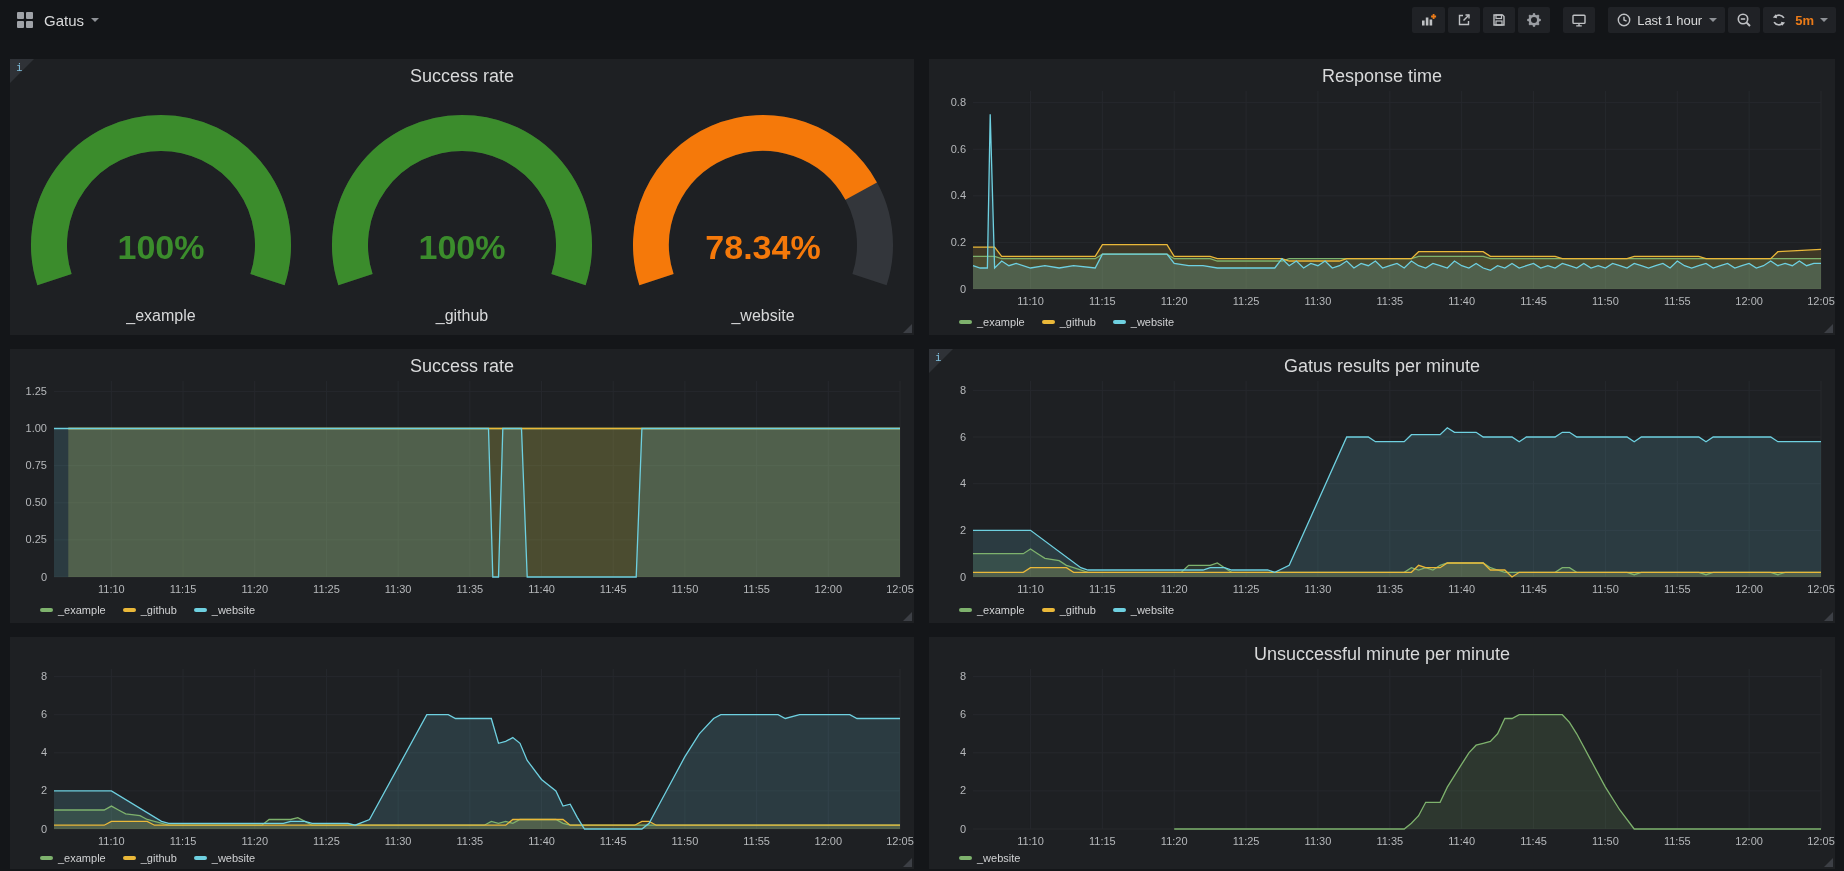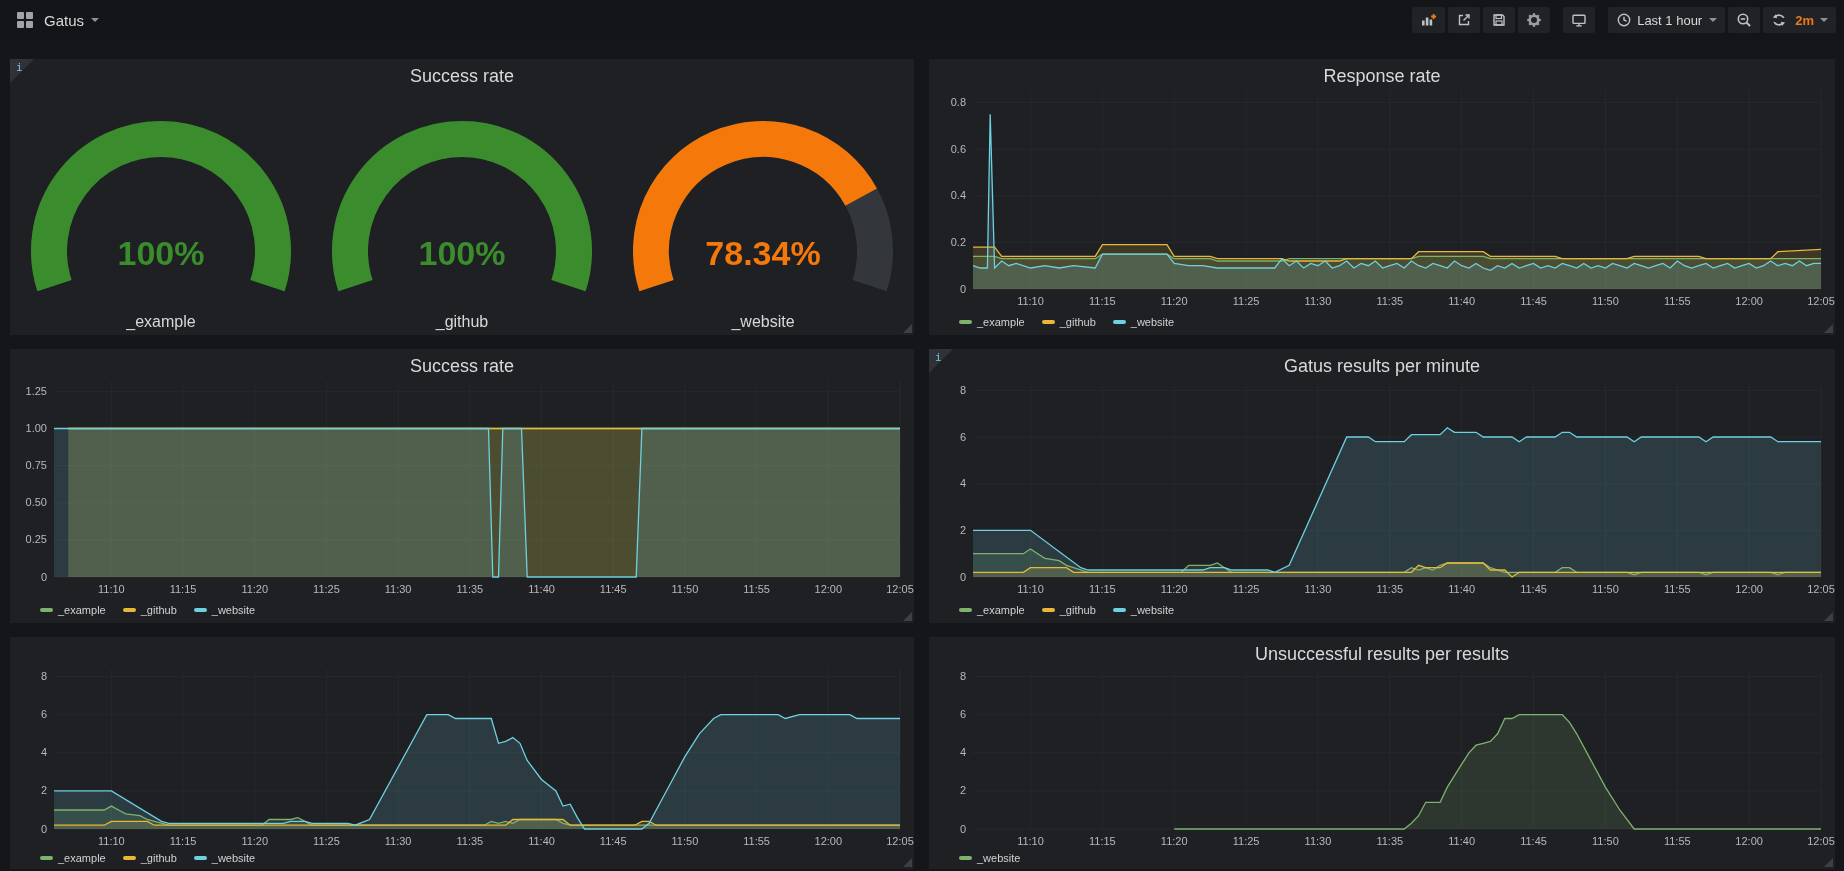--- a/index.html
+++ b/index.html
@@ -29,21 +29,21 @@
   .legend-item{display:flex;align-items:center;gap:5px;cursor:pointer;}
   .legend-swatch{width:13px;height:4px;border-radius:2px;}
   .legend-label{font-size:11px;color:#d0d1d3;}
   .info-corner{position:absolute;top:0;left:0;width:0;height:0;border-style:solid;
     border-width:24px 24px 0 0;border-color:#2f3237 transparent transparent transparent;z-index:4;cursor:pointer;}
   .info-glyph{position:absolute;top:2px;left:6px;font-family:"DejaVu Sans Mono",monospace;
     font-size:11px;color:#7fc0df;z-index:5;pointer-events:none;}
   .resize-corner{position:absolute;right:2px;bottom:2px;width:0;height:0;border-style:solid;
     border-width:0 0 9px 9px;border-color:transparent transparent #3c3f45 transparent;z-index:4;cursor:nwse-resize;}
   .gauges{position:absolute;top:18px;left:0;right:0;bottom:0;display:flex;
-    justify-content:space-around;align-items:flex-end;}
+    justify-content:space-around;align-items:center;}
 </style>
 </head>
 <body>
 
 <div class="navbar">
   <div class="apps-icon">
     <div></div>
       <div></div>
       <div></div>
       <div></div>
@@ -112,21 +112,21 @@
         <path d="M4.8 7 H9.2" stroke="#bfc1c4" stroke-width="1.6" fill="none"></path>
       </svg>
     </div>
     <div class="nav-btn">
       <svg width="16" height="16" viewBox="0 0 16 16">
         <path d="M12.9 5.9 A5.6 5.6 0 0 0 4.1 4.9" stroke="#bfc1c4" stroke-width="1.7" fill="none"></path>
         <polygon points="1.9,5.6 6.1,6.2 4.8,2.3" fill="#bfc1c4"></polygon>
         <path d="M3.1 10.1 A5.6 5.6 0 0 0 11.9 11.1" stroke="#bfc1c4" stroke-width="1.7" fill="none"></path>
         <polygon points="14.1,10.4 9.9,9.8 11.2,13.7" fill="#bfc1c4"></polygon>
       </svg>
-      <span class="refresh-label">2m</span>
+      <span class="refresh-label">5m</span>
       <span class="caret"></span>
     </div>
   </div>
 </div>
 
 <div class="panel" style="left:10px;top:59px;width:904px;height:276px;">
   <div class="info-corner"></div>
   <div class="info-glyph">i</div>
   <div class="panel-title">Success rate</div>
   <div class="gauges">
@@ -146,21 +146,21 @@
         <path d="M 43.48 196.61 A 112 112 0 1 1 256.52 196.61" stroke="#33363B" stroke-width="36" fill="none"></path>
         <path d="M 43.48 196.61 A 112 112 0 0 1 248.16 108.07" stroke="#F5790A" stroke-width="36" fill="none"></path>
         <text x="150" y="176" text-anchor="middle" font-size="34" font-weight="700" fill="#F5790A" font-family="&quot;Liberation Sans&quot;,sans-serif">78.34%</text>
         <text x="150" y="238" text-anchor="middle" font-size="16" fill="#d8d9da" font-family="&quot;Liberation Sans&quot;,sans-serif">_website</text>
       </svg>
     </div>
   <div class="resize-corner"></div>
 </div>
 
 <div class="panel" style="left:929px;top:59px;width:906px;height:276px;">
-  <div class="panel-title">Response rate</div>
+  <div class="panel-title">Response time</div>
   <svg class="chart" viewBox="0 0 906 276">
       <line x1="101.49152542372882" x2="101.49152542372882" y1="32" y2="230" stroke="#26282d" stroke-width="1"></line>
       <line x1="173.35593220338984" x2="173.35593220338984" y1="32" y2="230" stroke="#26282d" stroke-width="1"></line>
       <line x1="245.22033898305085" x2="245.22033898305085" y1="32" y2="230" stroke="#26282d" stroke-width="1"></line>
       <line x1="317.08474576271186" x2="317.08474576271186" y1="32" y2="230" stroke="#26282d" stroke-width="1"></line>
       <line x1="388.94915254237293" x2="388.94915254237293" y1="32" y2="230" stroke="#26282d" stroke-width="1"></line>
       <line x1="460.81355932203394" x2="460.81355932203394" y1="32" y2="230" stroke="#26282d" stroke-width="1"></line>
       <line x1="532.6779661016949" x2="532.6779661016949" y1="32" y2="230" stroke="#26282d" stroke-width="1"></line>
       <line x1="604.542372881356" x2="604.542372881356" y1="32" y2="230" stroke="#26282d" stroke-width="1"></line>
       <line x1="676.4067796610169" x2="676.4067796610169" y1="32" y2="230" stroke="#26282d" stroke-width="1"></line>
@@ -393,21 +393,21 @@
       </div>
       <div class="legend-item">
         <span class="legend-swatch" style="background: rgb(110, 208, 224);"></span>
         <span class="legend-label">_website</span>
       </div>
     </div>
   <div class="resize-corner"></div>
 </div>
 
 <div class="panel" style="left:929px;top:637px;width:906px;height:232px;">
-  <div class="panel-title">Unsuccessful results per results</div>
+  <div class="panel-title">Unsuccessful minute per minute</div>
   <svg class="chart" viewBox="0 0 906 232">
       <line x1="101.49152542372882" x2="101.49152542372882" y1="32" y2="192" stroke="#26282d" stroke-width="1"></line>
       <line x1="173.35593220338984" x2="173.35593220338984" y1="32" y2="192" stroke="#26282d" stroke-width="1"></line>
       <line x1="245.22033898305085" x2="245.22033898305085" y1="32" y2="192" stroke="#26282d" stroke-width="1"></line>
       <line x1="317.08474576271186" x2="317.08474576271186" y1="32" y2="192" stroke="#26282d" stroke-width="1"></line>
       <line x1="388.94915254237293" x2="388.94915254237293" y1="32" y2="192" stroke="#26282d" stroke-width="1"></line>
       <line x1="460.81355932203394" x2="460.81355932203394" y1="32" y2="192" stroke="#26282d" stroke-width="1"></line>
       <line x1="532.6779661016949" x2="532.6779661016949" y1="32" y2="192" stroke="#26282d" stroke-width="1"></line>
       <line x1="604.542372881356" x2="604.542372881356" y1="32" y2="192" stroke="#26282d" stroke-width="1"></line>
       <line x1="676.4067796610169" x2="676.4067796610169" y1="32" y2="192" stroke="#26282d" stroke-width="1"></line>

